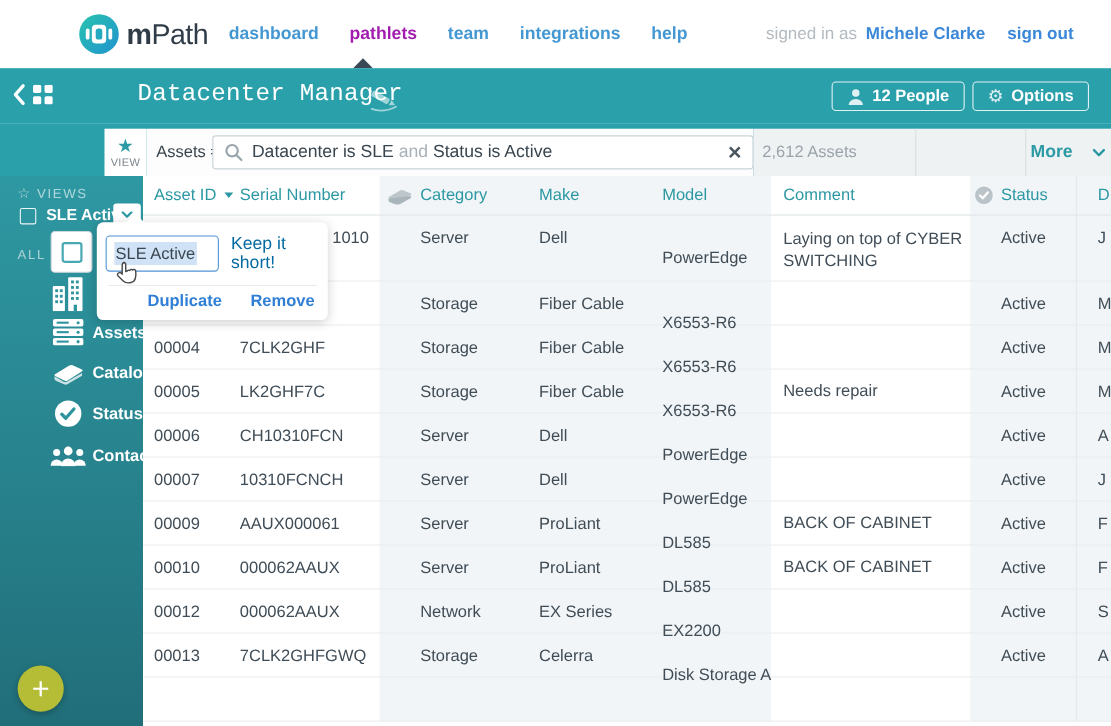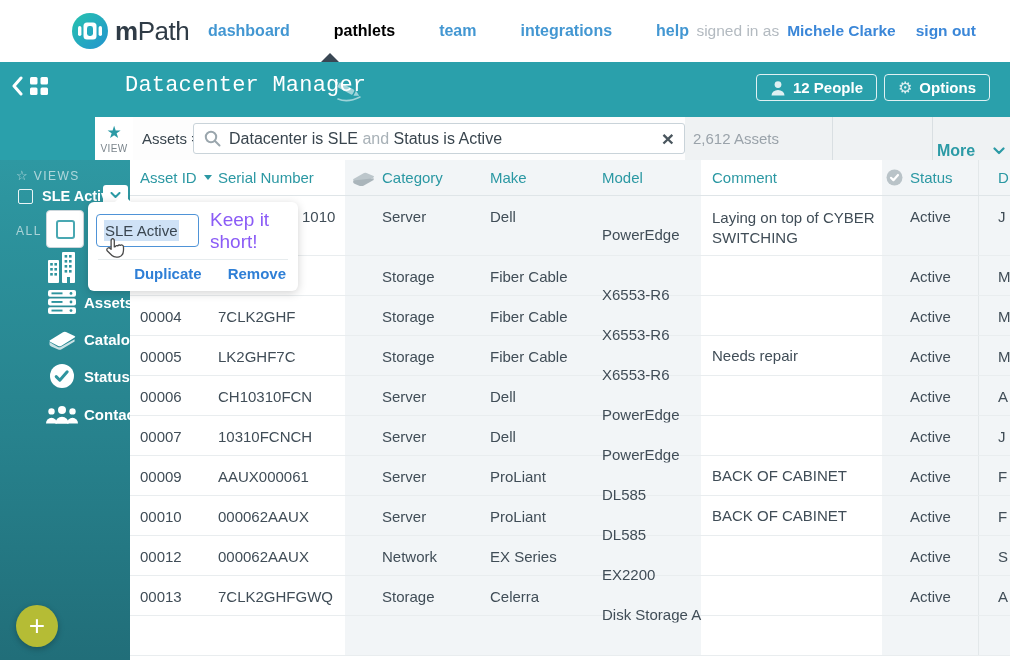--- a/index.html
+++ b/index.html
@@ -4,23 +4,23 @@
 <style>
   html,body{margin:0;padding:0;}
   #app{position:relative;width:1010px;height:660px;background:#fff;overflow:hidden;
        font-family:"Liberation Sans","DejaVu Sans",sans-serif;-webkit-font-smoothing:antialiased;}
   
   #topnav{position:absolute;left:16px;top:0;width:1010px;height:62px;background:#fff;}
   #logo{position:absolute;left:55px;top:12px;}
   #brand{position:absolute;left:99px;top:16px;font-size:26px;color:#2f3b46;letter-spacing:-0.5px;}
   #brand .b1{font-weight:800;}
   #brand .b2{font-weight:400;}
-  #navlinks{position:absolute;left:192px;top:0;height:62px;display:flex;align-items:center;gap:44px;}
+  #navlinks{position:absolute;left:192px;top:0;height:62px;display:flex;align-items:center;gap:28px;}
   .nav-link{font-size:16px;font-weight:700;color:#4397d2;cursor:pointer;}
-  .nav-link.active{color:#000000;}
+  .nav-link.active{color:#a21caf;}
   #nav-caret{position:absolute;top:53px;left:305px;width:0;height:0;
      border-left:9px solid transparent;border-right:9px solid transparent;border-bottom:9px solid #3a4754;}
   #signedin{position:absolute;right:50px;top:0;height:62px;display:flex;align-items:center;gap:8px;font-size:15.5px;}
   #signedin .muted{color:#b3bac0;}
   #signedin .user{color:#3b87d8;font-weight:700;margin-right:12px;}
   #signedin .signout{color:#3b87d8;font-weight:700;cursor:pointer;}
   
   #appheader{position:absolute;left:0;top:62px;width:1010px;height:50px;background:#2aa0ab;}
   #backgrid{position:absolute;left:12px;top:14px;display:flex;align-items:center;gap:7px;color:#fff;}
   #page-title{position:absolute;left:125px;top:11px;font-size:22px;font-weight:500;color:#fff;letter-spacing:.2px;font-family:Liberation Mono, monospace;}
@@ -47,21 +47,21 @@
   #search-box .conj{color:#a8b1b7;}
   #search-clear{margin-left:auto;margin-right:10px;color:#4a565e;font-size:21px;font-weight:700;
      line-height:1;cursor:pointer;}
   #result-panel{position:absolute;left:685px;top:5px;width:325px;height:43px;background:#eff2f3;}
   #result-count{position:absolute;left:8px;top:0;height:43px;display:flex;align-items:center;
      font-size:15px;color:#9aa3aa;}
   .vsep{position:absolute;top:0;width:1px;height:43px;background:#d9dfe2;}
   #new-asset{position:absolute;left:147px;width:100px;height:43px;display:flex;align-items:center;
      justify-content:center;font-size:16px;font-weight:700;color:#2b9aa5;cursor:pointer;}
   #more-btn{position:absolute;left:247px;width:78px;height:43px;display:flex;align-items:center;
-     justify-content:center;gap:18px;font-size:16px;font-weight:700;color:#2b9aa5;cursor:pointer;margin-top:12px;}
+     justify-content:center;gap:18px;font-size:16px;font-weight:700;color:#2b9aa5;cursor:pointer;}
   
   #sidebar{position:absolute;left:0;top:160px;width:130px;height:500px;
      background:linear-gradient(180deg,#2e98a2 0%,#27828d 55%,#216e79 100%);}
   #views-hdr{position:absolute;left:16px;top:8px;display:flex;align-items:center;gap:6px;
      color:rgba(255,255,255,.62);font-size:12px;letter-spacing:1.5px;}
   #views-hdr .st{font-size:13px;letter-spacing:0;}
   #view-row{position:absolute;left:18px;top:28px;display:flex;align-items:center;}
   #view-check{width:13px;height:13px;border:1.5px solid rgba(255,255,255,.9);border-radius:2px;cursor:pointer;}
   #view-row .lbl{color:#fff;font-size:14.5px;font-weight:700;margin-left:9px;cursor:pointer;}
   #view-dd{position:absolute;left:103px;top:25px;width:25px;height:20px;background:#fff;border-radius:3px;
@@ -101,21 +101,21 @@
      justify-content:center;cursor:pointer;box-sizing:border-box;}
   #cb-card .inner{width:15px;height:15px;border:2px solid #49a8b2;border-radius:3px;}
   #popup{position:absolute;left:88px;top:202px;width:210px;height:89px;background:#fff;border-radius:6px;
      box-shadow:0 2px 10px rgba(0,0,0,.18);z-index:50;}
   #popup .arrow{position:absolute;left:26px;top:-8px;width:0;height:0;
      border-left:9px solid transparent;border-right:9px solid transparent;border-bottom:9px solid #fff;}
   #name-input{position:absolute;left:8px;top:12px;width:103px;height:33px;border:1.5px solid #4f93d7;
      border-radius:4px;box-sizing:border-box;display:flex;align-items:center;padding-left:7px;cursor:text;}
   #name-input .sel{background:#cfe2f6;font-size:15px;color:#3a4650;padding:2px 1px;}
   #name-hint{position:absolute;left:122px;top:12px;height:33px;display:flex;align-items:center;
-     font-size:19px;color:#8b5cf6;}
+     font-size:16px;color:#0369a1;}
   #popup .divider{position:absolute;left:10px;right:10px;top:57px;height:1px;background:#e7ecee;}
   #popup .links{position:absolute;right:12px;top:63px;display:flex;gap:26px;}
   #popup .links span{font-size:15px;font-weight:700;color:#2f7fd6;cursor:pointer;}
   #hand{position:absolute;left:104px;top:236px;z-index:60;pointer-events:none;}
 </style>
 </head>
 <body>
 
 <div id="app">
 

